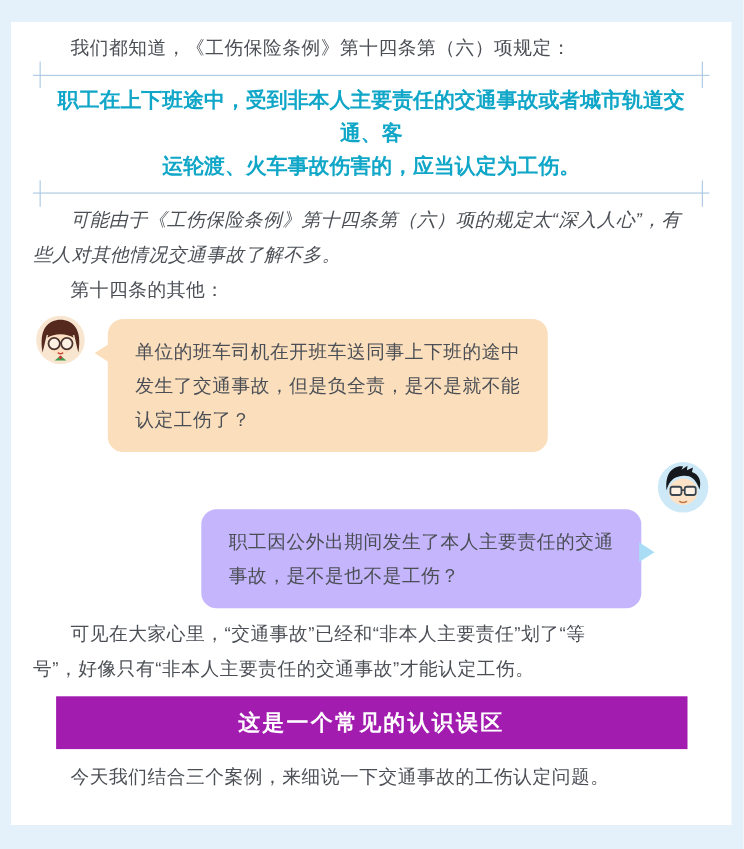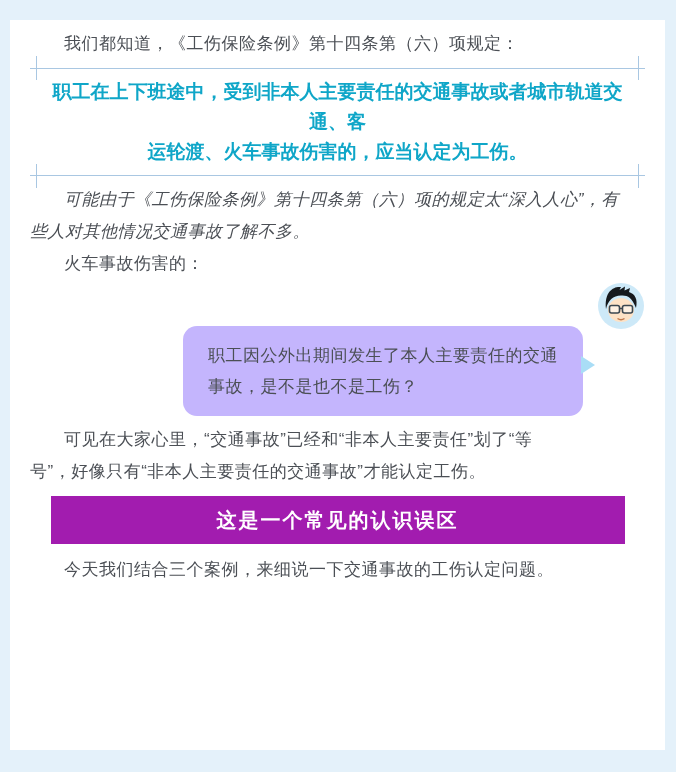--- a/index.html
+++ b/index.html
@@ -113,22 +113,41 @@
       <span class="tick tl"></span>
       <span class="tick tr"></span>
       <span class="tick bl"></span>
       <span class="tick br"></span>
       <div class="quote-text">职工在上下班途中，受到非本人主要责任的交通事故或者城市轨道交通、客
 运轮渡、火车事故伤害的，应当认定为工伤。</div>
     </div>
 
     <p class="body p2">可能由于《工伤保险条例》第十四条第（六）项的规定太“深入人心”，有
 些人对其他情况交通事故了解不多。</p>
-    <p class="body p3">火车事故伤害的：</p>
+    <p class="body p3">第十四条的其他：</p>
 
+    <div class="chat-row left">
+      <span class="avatar">
+        <svg width="46" height="46" viewBox="0 0 48 48" aria-hidden="true">
+          <circle cx="24" cy="24" r="23" fill="#F8E6D0"></circle>
+          <path d="M7 36 C3 13 13 5 24 5 C35 5 45 13 41 36 C39 28 38 23 37 19 C30 23 18 23 11 19 C10 23 9 28 7 36 Z" fill="#55291E"></path>
+          <ellipse cx="24" cy="27" rx="12.5" ry="11" fill="#FDE0C3"></ellipse>
+          <path d="M11.5 22 C13 13 35 13 36.5 22 C30 17.5 18 17.5 11.5 22 Z" fill="#55291E"></path>
+          <circle cx="18" cy="27.5" r="5.4" fill="rgba(255,255,255,0.55)" stroke="#4A3430" stroke-width="1.7"></circle>
+          <circle cx="30" cy="27.5" r="5.4" fill="rgba(255,255,255,0.55)" stroke="#4A3430" stroke-width="1.7"></circle>
+          <line x1="23" y1="27" x2="25" y2="27" stroke="#4A3430" stroke-width="1.5"></line>
+          <path d="M21.5 36 q2.5 2.2 5 0" stroke="#C94C3C" stroke-width="1.5" fill="none"></path>
+          <path d="M18.5 43.5 l5.5 -4.5 l5.5 4.5 z" fill="#3E9B4F"></path>
+          <path d="M22 40.5 l2 2 l2 -2 l-2 -1.6 z" fill="#C63A34"></path>
+        </svg>
+      </span>
+      <div class="bubble orange">单位的班车司机在开班车送同事上下班的途中
+发生了交通事故，但是负全责，是不是就不能
+认定工伤了？</div>
+    </div>
 
     <div class="chat-row right">
       <div class="bubble blue">职工因公外出期间发生了本人主要责任的交通
 事故，是不是也不是工伤？</div>
       <span class="avatar">
         <svg width="48" height="48" viewBox="0 0 48 48" aria-hidden="true">
           <circle cx="24" cy="24" r="23" fill="#CDE9F8"></circle>
           <ellipse cx="24" cy="28" rx="13" ry="12" fill="#FDE2C6"></ellipse>
           <path d="M9 27 C7 9 17 4 24 5 L22.5 8 L28 4.5 L27.5 8.5 L33 6 L32 10 C38 12 41 17 39 26 C35 15 30 13 24 13.5 C16 14 11 18 9 27 Z" fill="#15191D"></path>
           <rect x="12.5" y="23.5" width="10" height="7.5" rx="2" fill="rgba(255,255,255,0.5)" stroke="#3B4750" stroke-width="1.6"></rect>

